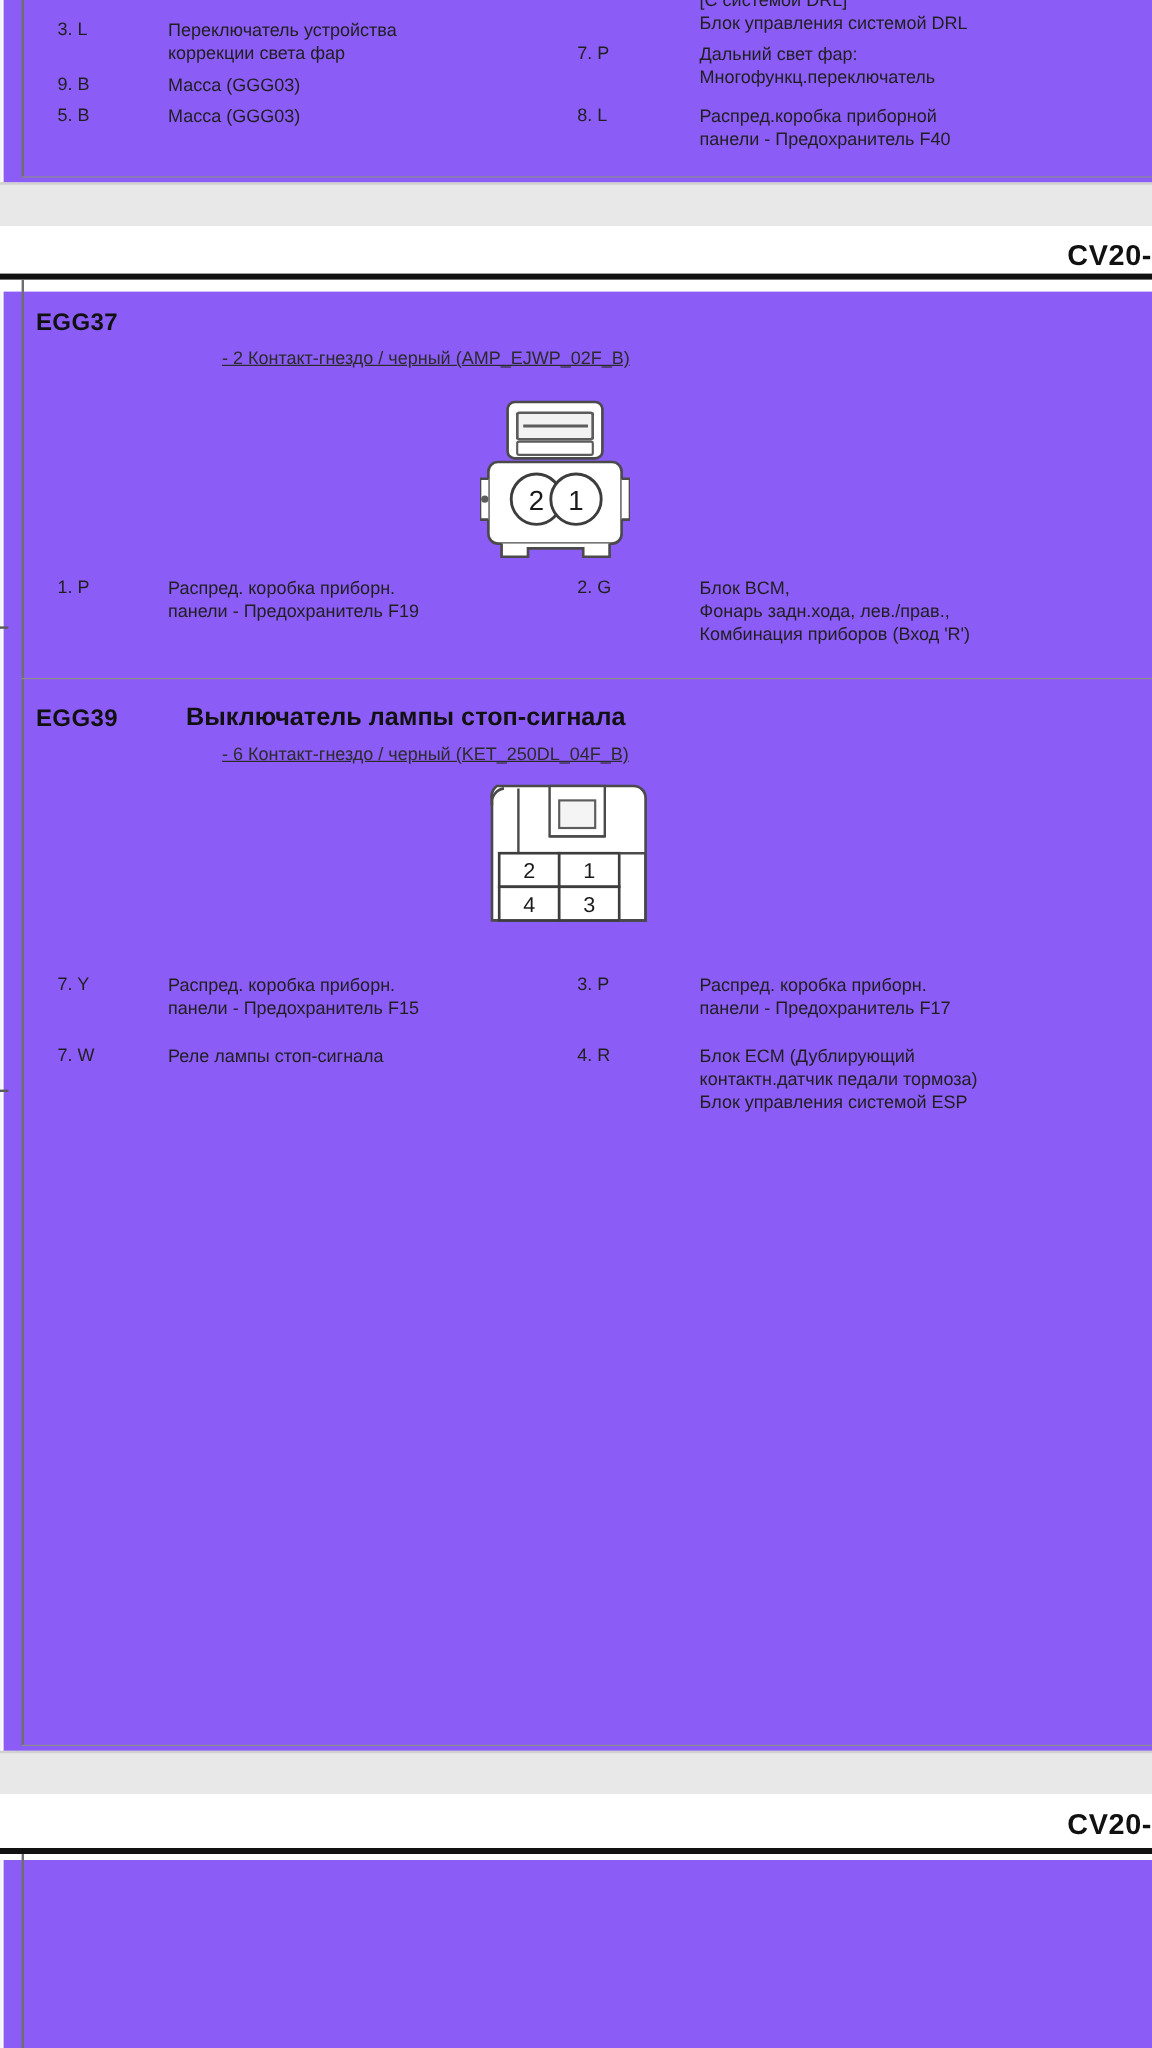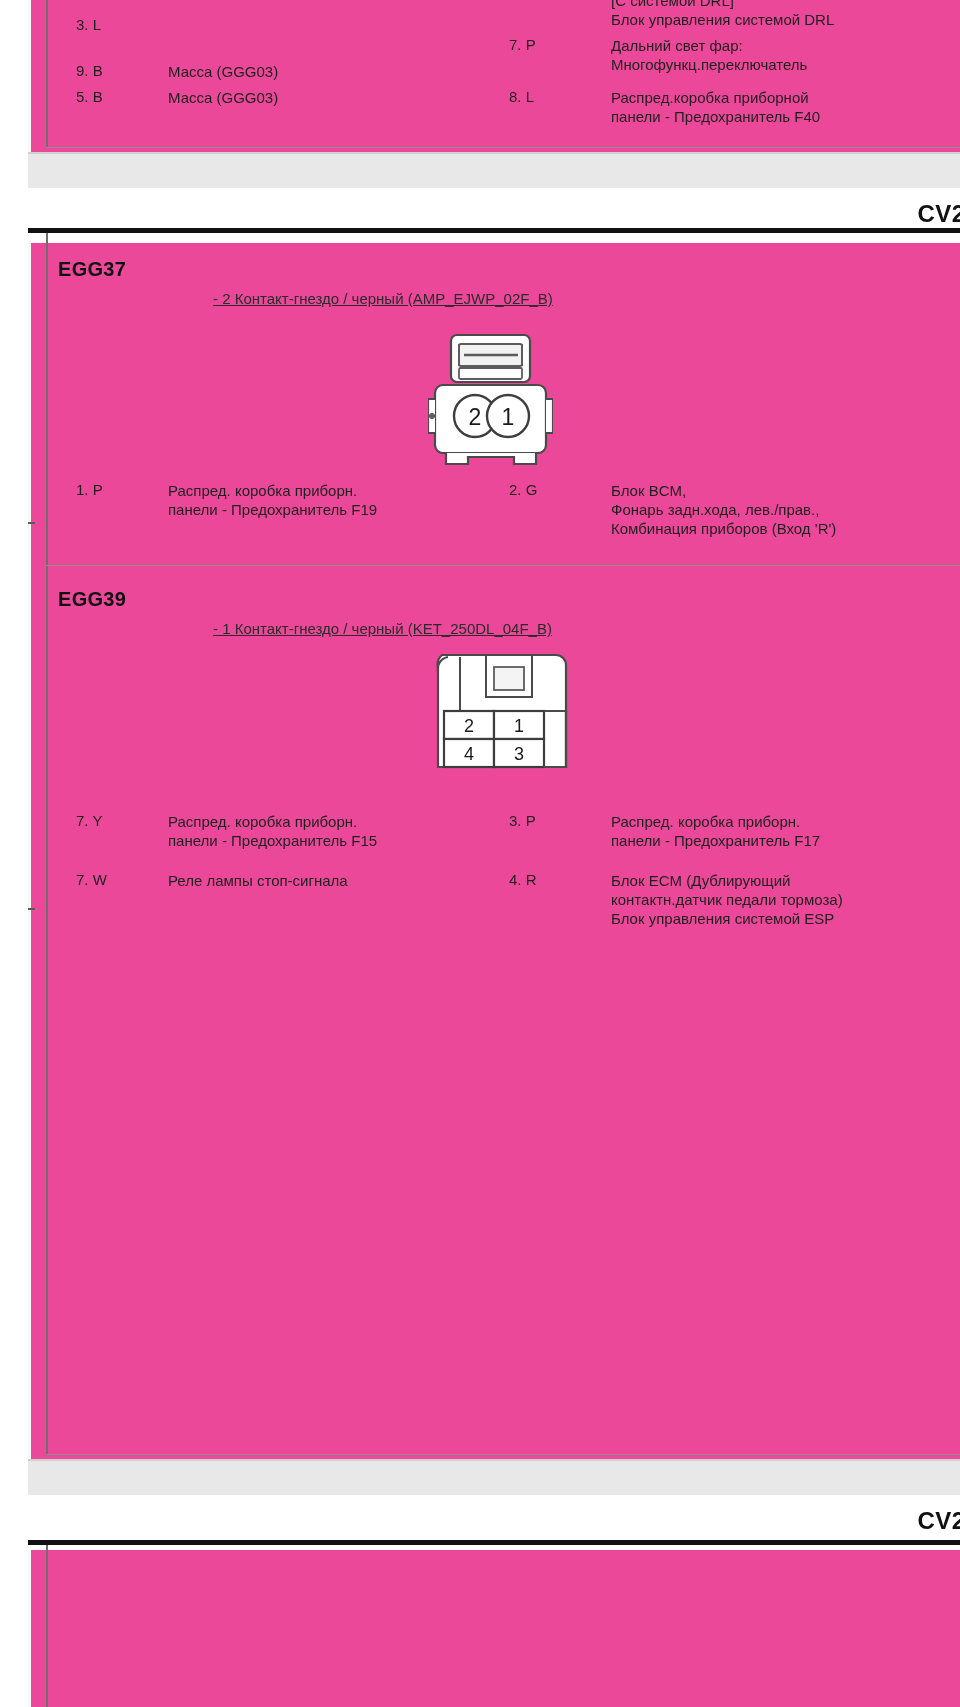--- a/index.html
+++ b/index.html
@@ -13,22 +13,21 @@
     position: relative;
     font-family: "Liberation Sans", sans-serif;
     color: #1a1a1a;
     overflow: hidden;
   }
 
   
   .page-scan {
     position: absolute;
     inset: 0;
-    background: #ec4899;
-    margin-left: 28px;
+    background: #8b5cf6;
   }
 
   
   .left-rule {
     position: absolute;
     left: 18px;
     width: 2px;
     background: #6e6e6e;
   }
 
@@ -147,20 +146,22 @@
   <div class="scan-edge"></div>
 
   <div class="left-rule" style="top:0px; height:148px;"></div>
 
   <div class="pin-desc" style="left:140px; top:-8px; width:300px; color:#9b9b9b;"></div>
 
   <div class="pin-desc" style="left:583px; top:-9px; width:380px;">[С системой DRL]
 Блок управления системой DRL</div>
 
   <div class="pin-num" style="left:48px; top:16px;">3. L</div>
+  <div class="pin-desc" style="left:140px; top:16px; width:420px;">Переключатель устройства
+коррекции света фар</div>
 
   <div class="pin-num" style="left:481px; top:36px;">7. P</div>
   <div class="pin-desc" style="left:583px; top:36px; width:380px;">Дальний свет фар:
 Многофункц.переключатель</div>
 
   <div class="pin-num" style="left:48px; top:62px;">9. B</div>
   <div class="pin-desc" style="left:140px; top:62px; width:420px;">Масса (GGG03)</div>
 
   <div class="pin-num" style="left:48px; top:88px;">5. B</div>
   <div class="pin-desc" style="left:140px; top:88px; width:420px;">Масса (GGG03)</div>
@@ -220,22 +221,26 @@
 
   <div class="pin-num" style="left:481px; top:481px;">2. G</div>
   <div class="pin-desc" style="left:583px; top:481px; width:395px;">Блок BCM,
 Фонарь задн.хода, лев./прав.,
 Комбинация приборов (Вход 'R')</div>
 
   <div class="rule-light" style="left:18px; top:565px; width:942px;"></div>
 
   <div class="conn-id" style="left:30px; top:588px;">EGG39</div>
 
-
-  <div class="conn-sub" style="left:185px; top:620px;">- 1 Контакт-гнездо / черный (KET_250DL_04F_B)</div>
+  <div class="conn-title" style="left:155px; top:586px;">
+    <span>Выключатель лампы стоп-сигнала</span>
+    <span class="suffix"></span>
+  </div>
+
+  <div class="conn-sub" style="left:185px; top:620px;">- 6 Контакт-гнездо / черный (KET_250DL_04F_B)</div>
 
   <div class="conn-art" style="left:400px; top:653px;">
     <svg width="140" height="130" viewBox="0 0 140 130" fill="none">
 
       <path d="M14 2 H128 a10 10 0 0 1 10 10 V114 H10 V14 a12 12 0 0 1 4 -12 Z" stroke="#4a4a4a" stroke-width="2.2" fill="#ffffff"></path>
       <path d="M10 18 a12 12 0 0 1 10 -14" stroke="#4a4a4a" stroke-width="2.2" fill="none"></path>
 
       <rect x="58" y="2" width="46" height="42" stroke="#4a4a4a" stroke-width="2" fill="#ffffff"></rect>
       <rect x="66" y="14" width="30" height="23" stroke="#5c5c5c" stroke-width="1.8" fill="#f4f4f4"></rect>
       <line x1="58" y1="44" x2="104" y2="44" stroke="#4a4a4a" stroke-width="2"></line>

